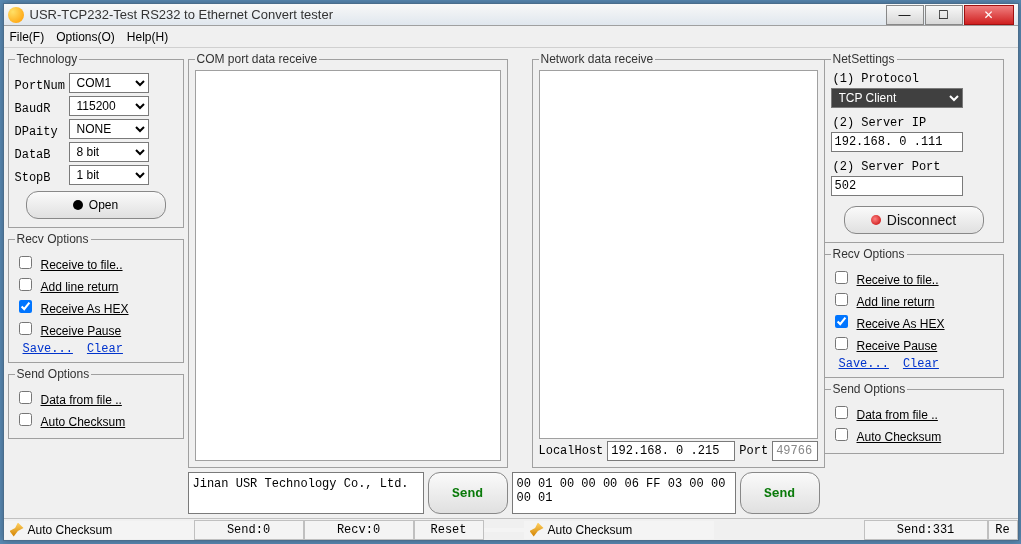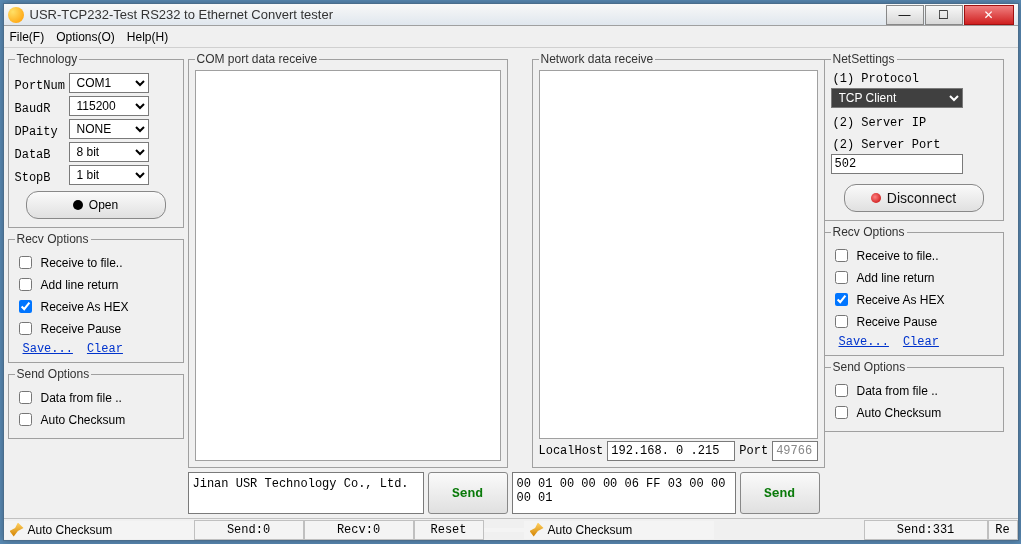--- a/index.html
+++ b/index.html
@@ -22,31 +22,31 @@
   fieldset { border:1px solid #a0a0a0; margin:0; padding:4px 6px 6px 6px; }
   legend { font-size:12px; color:#333; padding:0 2px;}
   .row { display:flex; align-items:flex-end; gap:4px; margin:3px 0;}
   .lbl { width:50px; font-family: "Courier New", monospace; font-size:12px;}
   select, input[type=text] { border:1px solid #7a7a7a; height:20px; font-size:12px; padding:1px 3px; background:#fff;}
   .sel { width:80px;}
   .btn { border:1px solid #888; background:linear-gradient(#fafafa,#e0e0e0); border-radius:12px; padding:3px 6px; cursor:pointer; display:flex; align-items:center; justify-content:center; gap:6px; font-family:"Courier New",monospace;}
   .btn.big { width:140px; height:28px; margin:6px auto 2px auto; font-size:14px;}
   .dot { width:10px; height:10px; border-radius:50%; background:#000;}
   .dot.red { background:radial-gradient(circle at 40% 40%, #ff8080, #c00000);}
-  .chk { display:flex; align-items:center; gap:6px; margin:3px 0; font-family:"Courier New",monospace;}
+  .chk { display:flex; align-items:flex-end; gap:6px; margin:3px 0; font-family:"Courier New",monospace;text-decoration:underline;}
   .chk input { width:13px; height:13px;}
   .links { display:flex; gap:14px; margin:4px 0 0 8px;}
   .links a { color:#0033cc; text-decoration:underline; cursor:pointer; font-family:"Courier New",monospace;}
   .databox { flex:1; border:1px solid #a0a0a0; background:#fff; overflow:auto;}
   .hostrow { display:flex; align-items:center; gap:4px; margin-top:2px;}
   .hostrow .hl { font-family:"Courier New",monospace;}
   .hostrow input { font-family:"Courier New",monospace;}
   .sendrow { display:flex; gap:4px; align-items:stretch;}
   .sendtxt { flex:1; border:1px solid #7a7a7a; background:#fff; padding:4px; font-family:"Courier New",monospace; min-height:42px; word-break:break-all;}
-  .sendbtn { width:80px; border:1px solid #888; background:linear-gradient(#fafafa,#e0e0e0); border-radius:3px; display:flex; align-items:center; justify-content:center; color:#0a7a0a; font-weight:bold; font-family:"Courier New",monospace; font-size:13px; cursor:pointer;}
+  .sendbtn { width:80px; border:1px solid #888; background:linear-gradient(#fafafa,#e0e0e0); border-radius:12px; display:flex; align-items:center; justify-content:center; color:#0a7a0a; font-weight:bold; font-family:"Courier New",monospace; font-size:13px; cursor:pointer;}
   .netinput { width:132px; font-family:"Courier New",monospace;}
   .protosel { background:#404040; color:#fff; width:132px;}
   .nlabel { font-family:"Courier New",monospace; margin:2px 0 2px 2px;}
   .statusbar { height:22px; background:#f0f0f0; border-top:1px solid #c0c0c0; display:flex; align-items:center;}
   .statusbar .cell { border:1px solid #c0c0c0; padding:2px 6px; font-family:"Courier New",monospace; background:#f4f4f4; display:flex; align-items:center;}
   .pin { width:14px; height:14px; background:linear-gradient(#ffd060,#d08000); clip-path: polygon(30% 100%,0 60%,40% 40%,60% 0,100% 40%,60% 60%); margin-right:4px;}
   .disc { color:#111; font-size:14px;}
 </style>
 </head>
 <body>
@@ -163,20 +163,21 @@
         <div class="sendbtn">Send</div>
       </div>
     </div>
 
     <div class="col right">
       <fieldset>
         <legend>NetSettings</legend>
         <div class="nlabel">(1) Protocol</div>
         <select class="protosel"><option>TCP Client</option></select>
         <div class="nlabel" style="margin-top:8px;">(2) Server IP</div>
+        <input type="text" class="netinput" value="192.168. 0 .111" style="">
         <div class="nlabel" style="margin-top:8px;">(2) Server Port</div>
         <input type="text" class="netinput" value="502" style="">
         <div class="btn big" style="margin-top:10px;">
             <span class="dot red"></span>
             <span class="disc">Disconnect</span>
           </div>
       </fieldset>
 
       <fieldset>
         <legend>Recv Options</legend>

